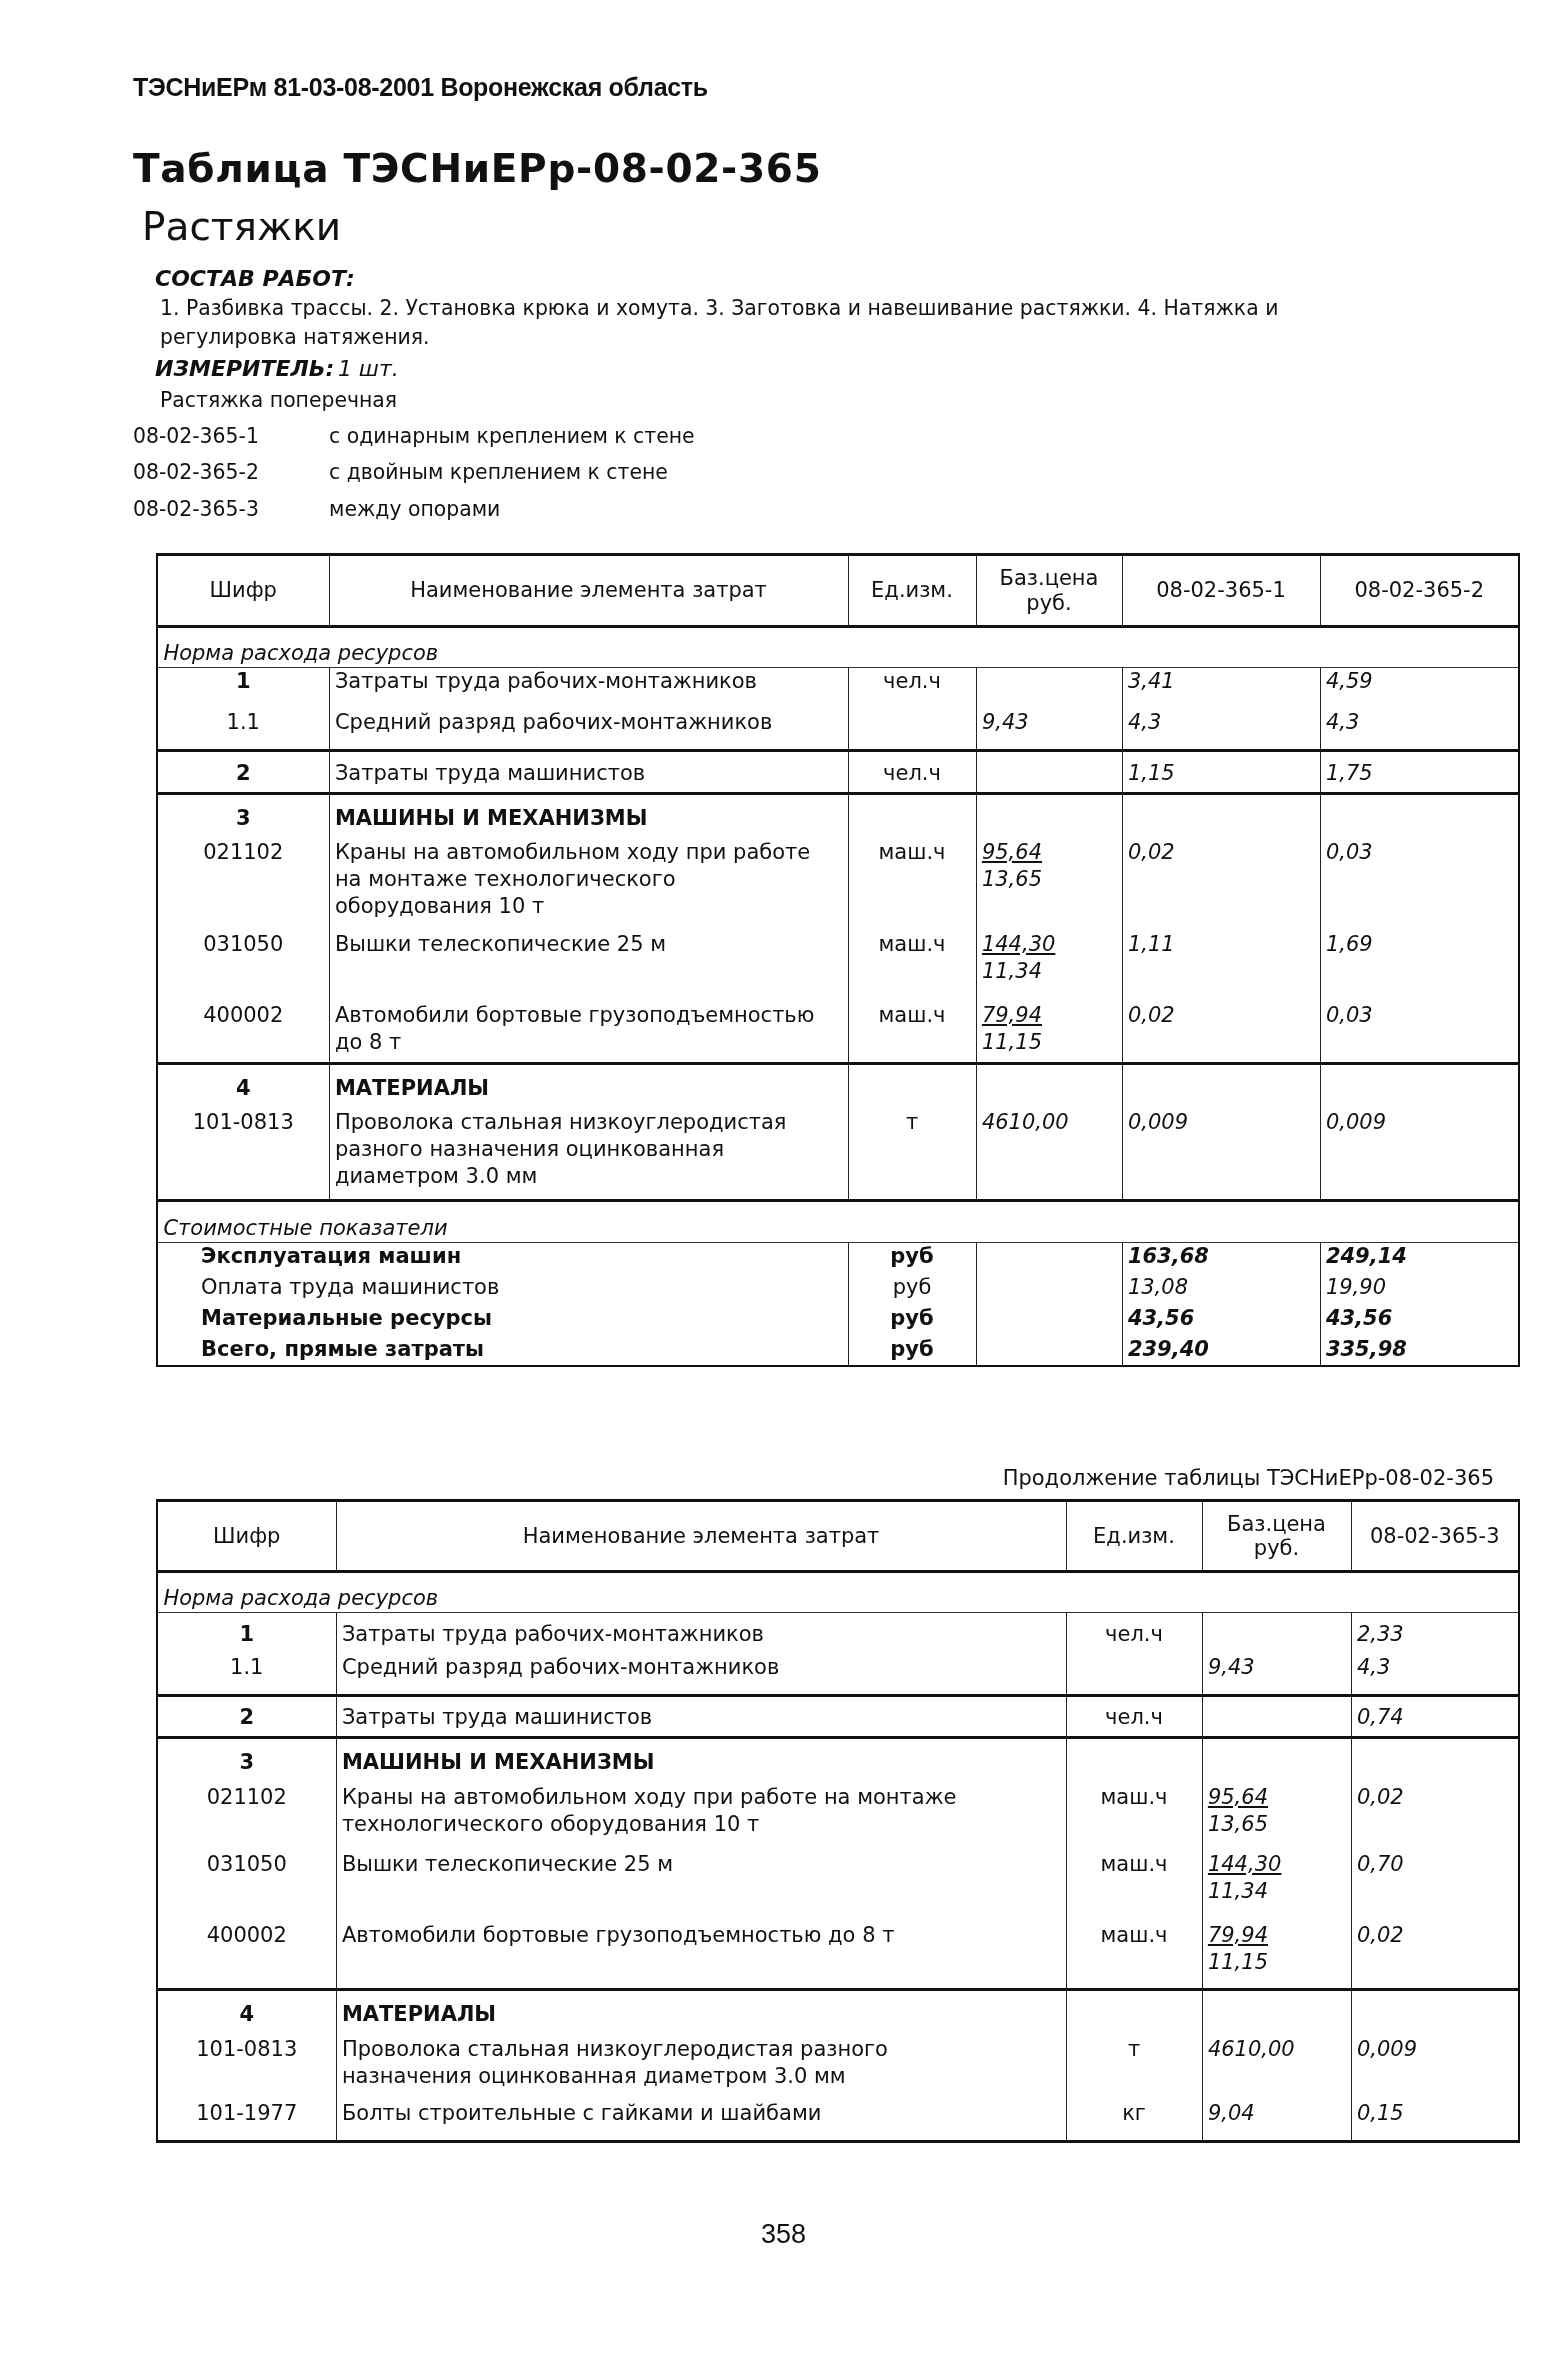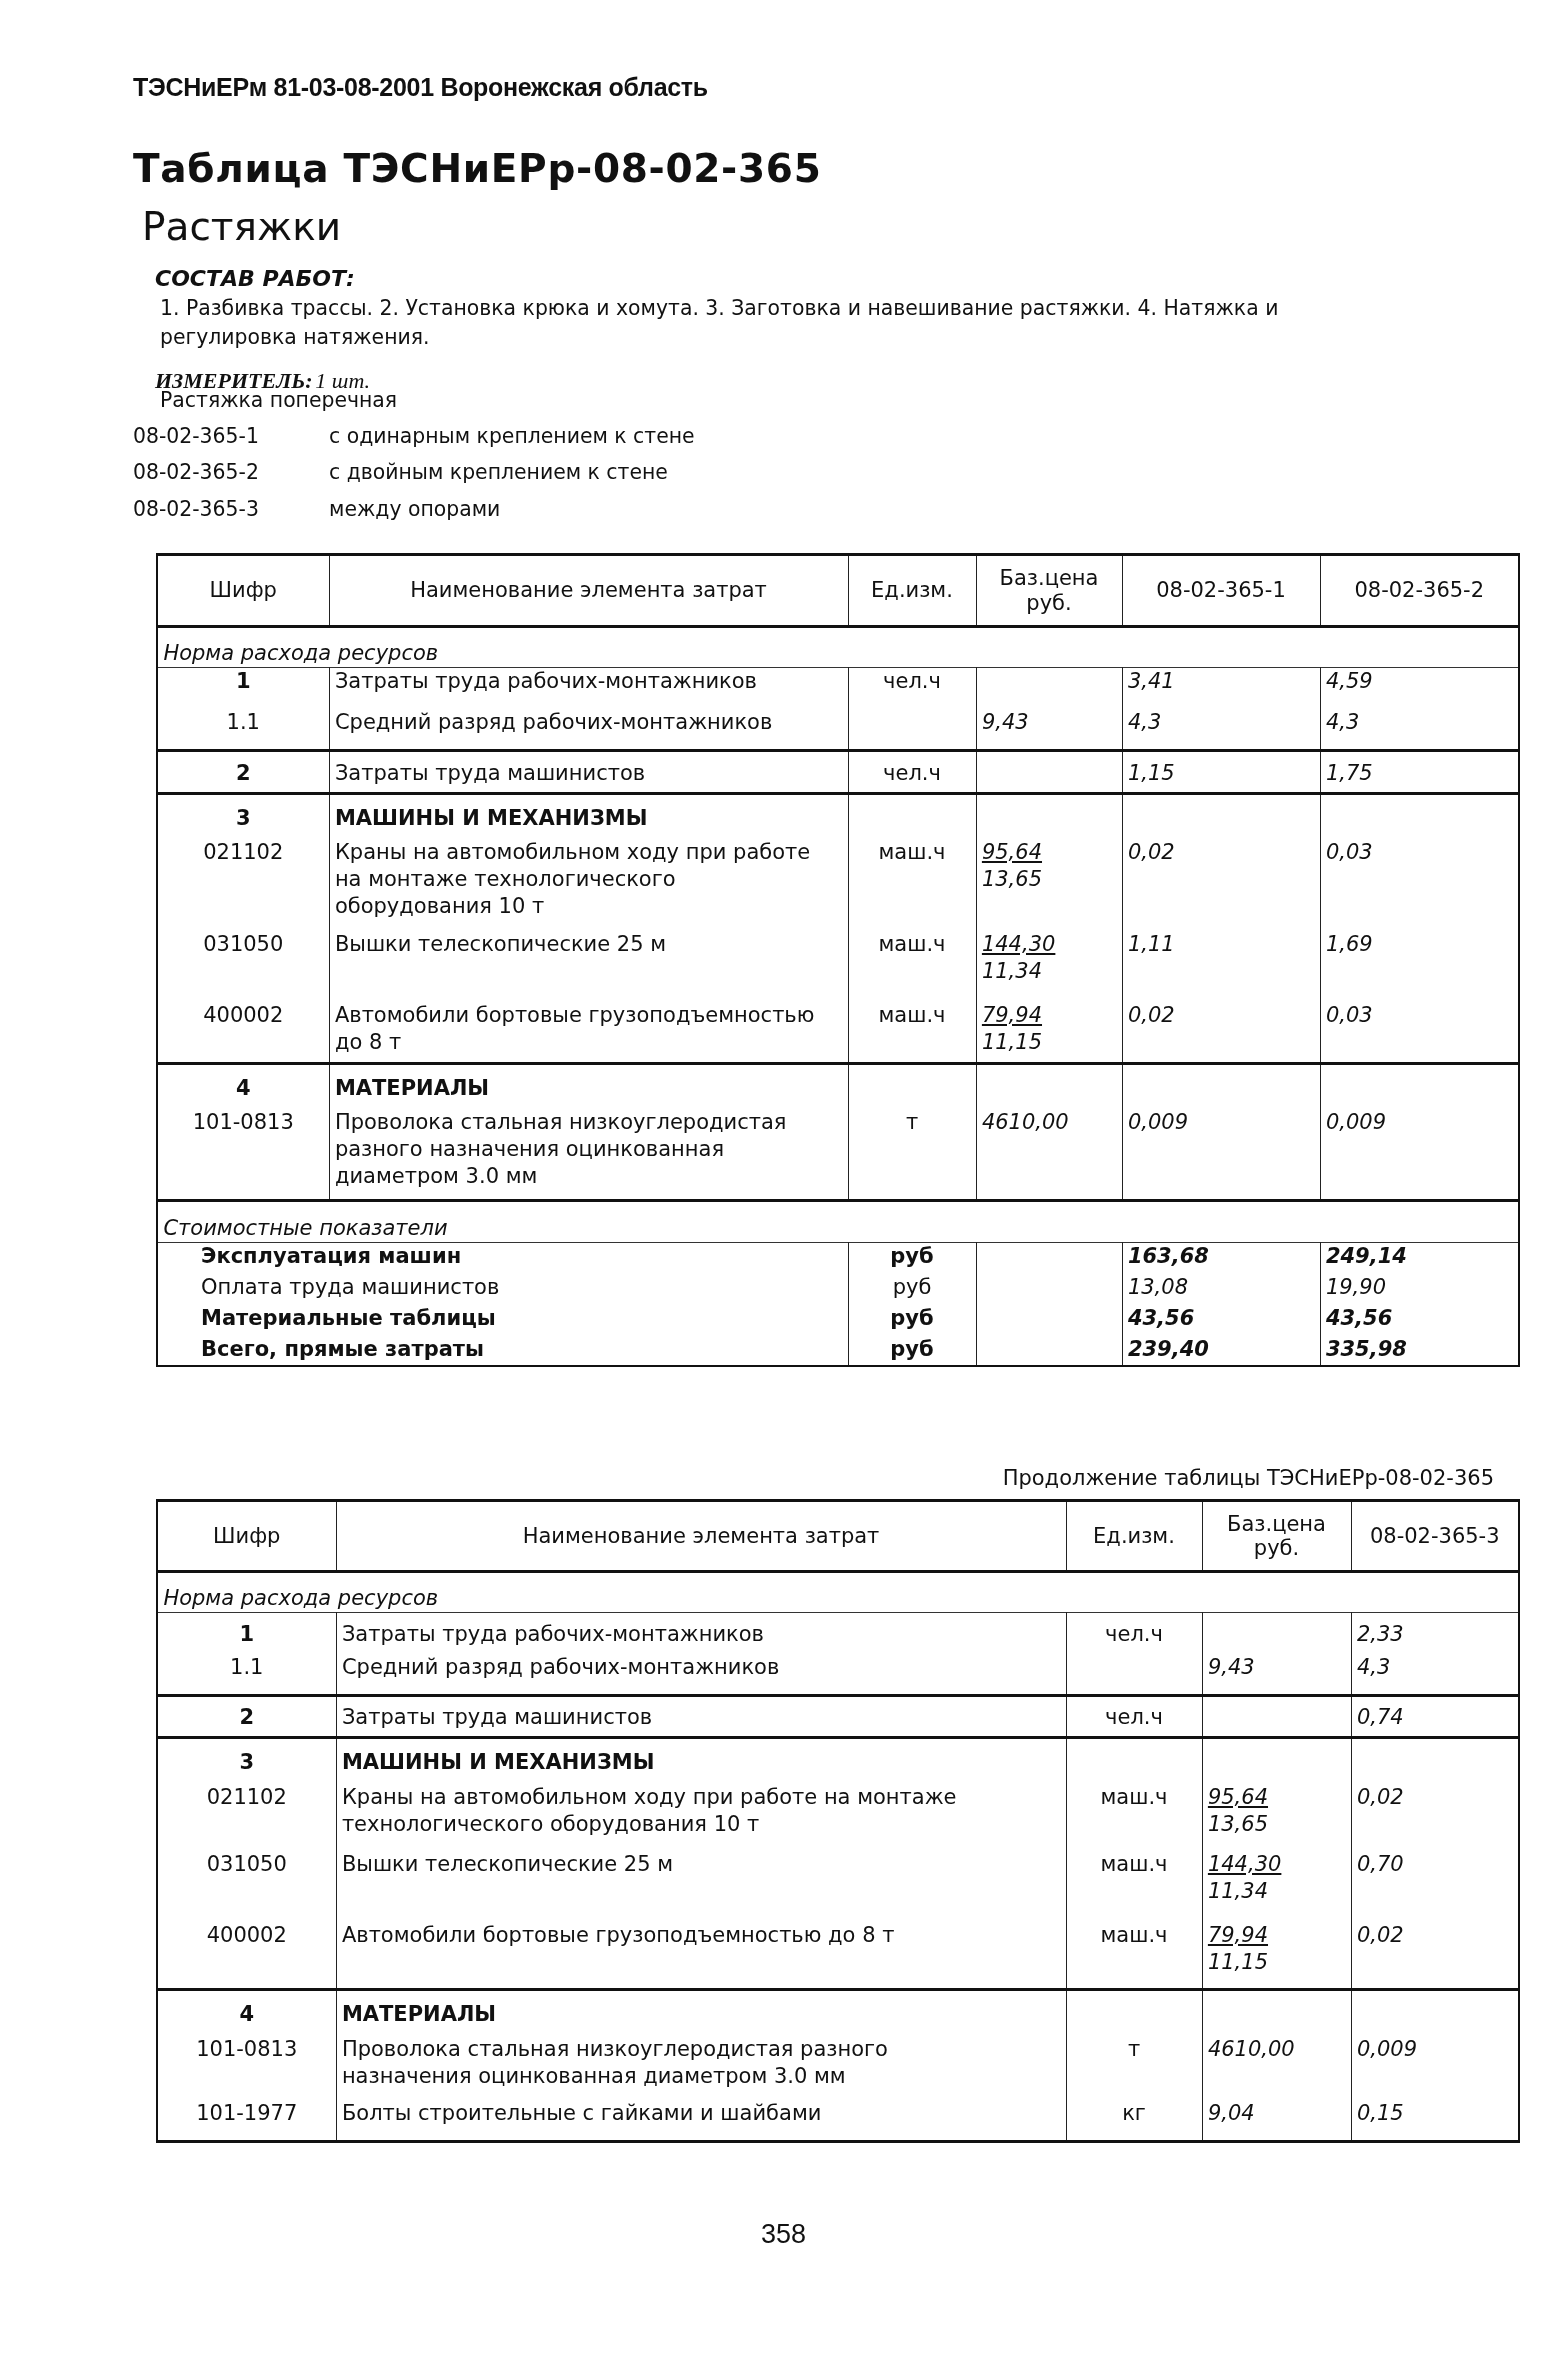--- a/index.html
+++ b/index.html
@@ -30,21 +30,21 @@
 </head>
 <body>
 
 <div class="abs hdr">ТЭСНиЕРм 81-03-08-2001 Воронежская область</div>
 <div class="abs title">Таблица  ТЭСНиЕРр-08-02-365</div>
 <div class="abs subtitle">Растяжки</div>
 
 <div class="abs lbl" style="left:155px;top:266px;">СОСТАВ РАБОТ:</div>
 <div class="abs txt" style="left:160px;top:296px;">1. Разбивка трассы. 2. Установка крюка и хомута. 3. Заготовка и навешивание растяжки. 4. Натяжка и</div>
 <div class="abs txt" style="left:160px;top:325px;">регулировка натяжения.</div>
-<div class="abs" style="left:155px;top:368px;font-family:Liberation Serif, serif;">
+<div class="abs" style="left:155px;top:356px;">
   <span class="lbl">ИЗМЕРИТЕЛЬ:</span>
   <span class="lbl ital">1 шт.</span>
 </div>
 <div class="abs txt" style="left:160px;top:388px;">Растяжка поперечная</div>
 
 <div class="abs txt" style="left:133px;top:424px;">08-02-365-1</div>
 <div class="abs txt" style="left:329px;top:424px;">с одинарным креплением к стене</div>
 <div class="abs txt" style="left:133px;top:460px;">08-02-365-2</div>
 <div class="abs txt" style="left:329px;top:460px;">с двойным креплением к стене</div>
 <div class="abs txt" style="left:133px;top:497px;">08-02-365-3</div>
@@ -154,21 +154,21 @@
     <td class="vl r b" style="padding-right:13.6px">249,14</td>
   </tr>
   <tr style="height:31px;">
     <td colspan="2" style="padding-left:43px">Оплата труда машинистов</td>
     <td class="vl c">руб</td>
     <td class="vl"></td>
     <td class="vl r" style="padding-right:34px">13,08</td>
     <td class="vl r" style="padding-right:13.6px">19,90</td>
   </tr>
   <tr style="height:31px;">
-    <td colspan="2" class="b" style="padding-left:43px">Материальные таблицы</td>
+    <td colspan="2" class="b" style="padding-left:43px">Материальные ресурсы</td>
     <td class="vl c b">руб</td>
     <td class="vl"></td>
     <td class="vl r b" style="padding-right:34px">43,56</td>
     <td class="vl r b" style="padding-right:13.6px">43,56</td>
   </tr>
   <tr style="height:30px;">
     <td colspan="2" class="b" style="padding-left:43px">Всего, прямые затраты</td>
     <td class="vl c b">руб</td>
     <td class="vl"></td>
     <td class="vl r b" style="padding-right:34px">239,40</td>

